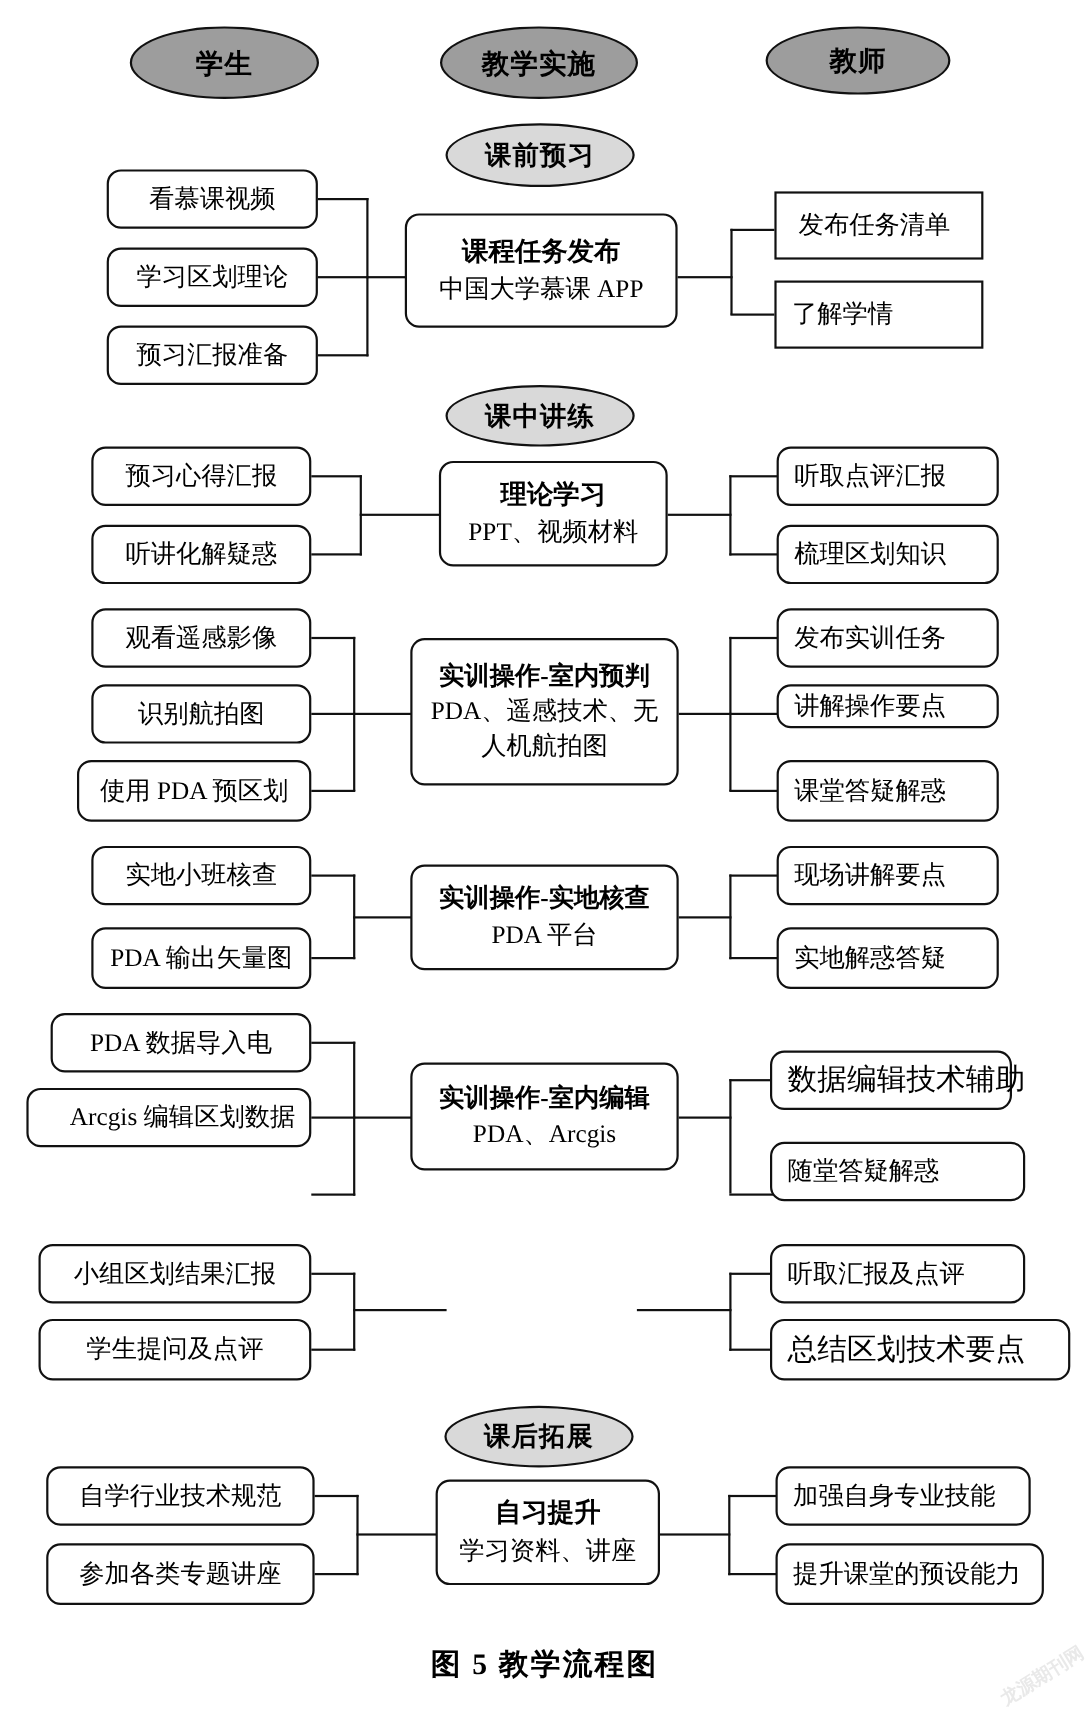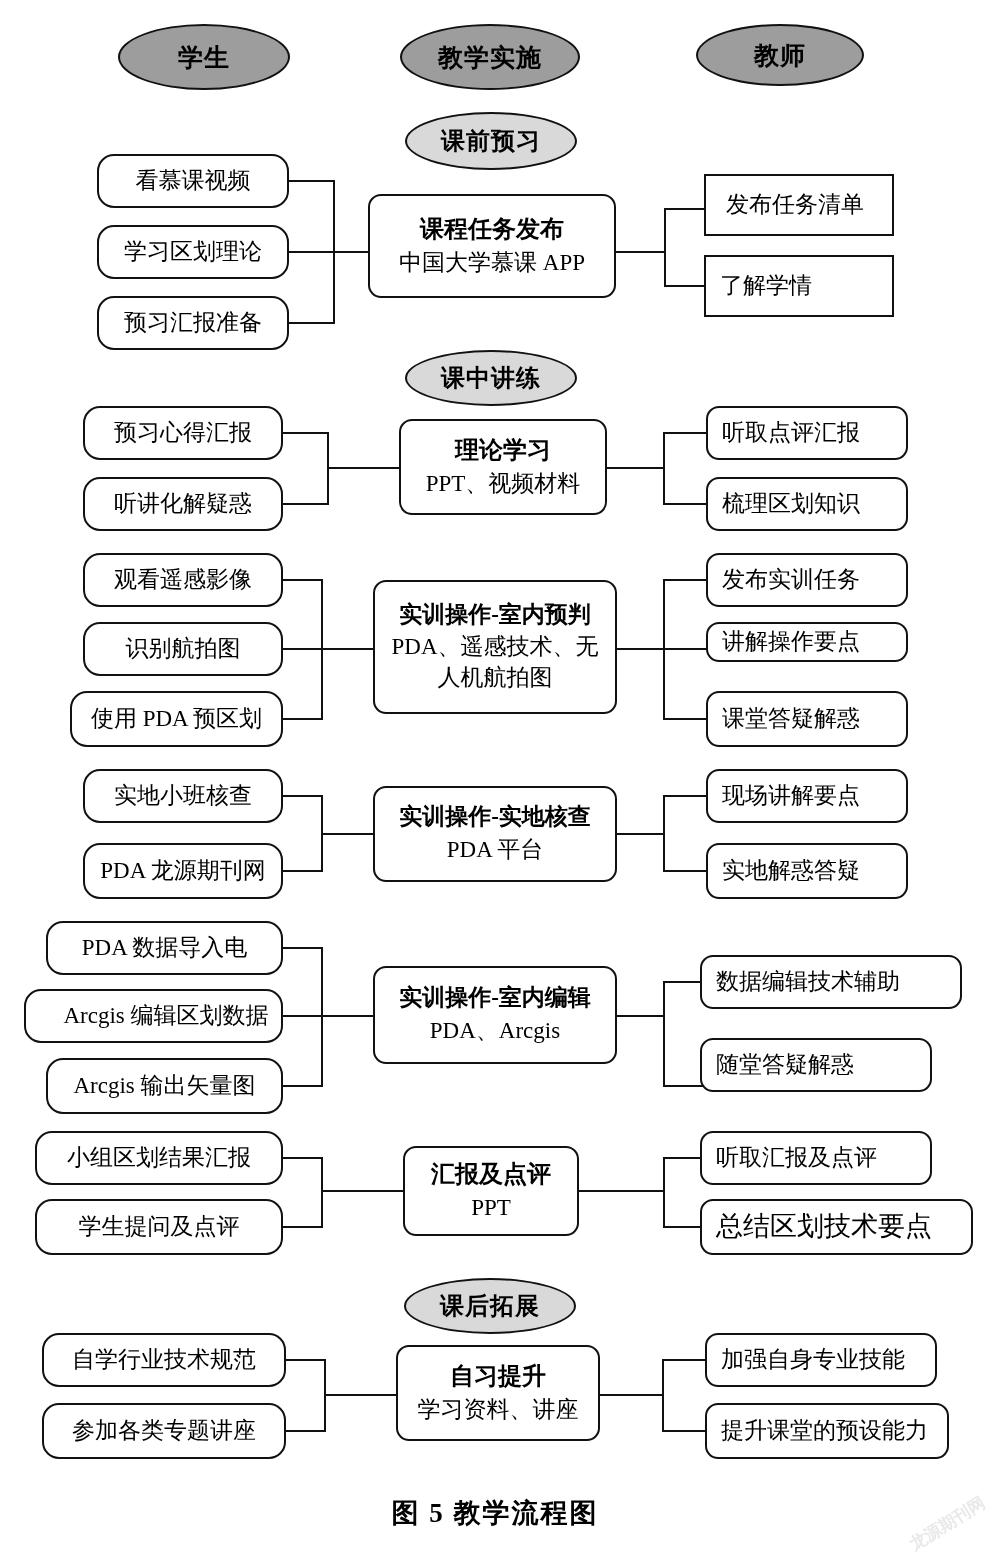--- a/index.html
+++ b/index.html
@@ -38,21 +38,21 @@
     border:2px solid #111;
     background:#fff;
     display:flex;
     flex-direction:column;
     justify-content:center;
     line-height:1.16;
   }
   .box.round{border-radius:13px;}
   .box.sq{border-radius:0;}
   .box .ln{display:block;white-space:nowrap;}
-  .box.left-side{align-items:center;text-align:center;border-radius:17px;}
+  .box.left-side{align-items:center;text-align:center;}
   .box.right-side{align-items:flex-start;text-align:left;padding-left:14px;}
   .box.center-side{align-items:center;text-align:center;}
   .b1{font-weight:bold;}
   .b0{font-weight:normal;}
 
   
   .hline{position:absolute;background:#111;height:2px;}
   .vline{position:absolute;background:#111;width:2px;}
 
   
@@ -189,21 +189,21 @@
     <span class="ln">讲解操作要点</span>
   </div>
   <div class="box round right-side" style="left:706px;top:691px;width:202px;height:56px;font-size:23px;">
     <span class="ln">课堂答疑解惑</span>
   </div>
 
   <div class="box round left-side" style="left:83px;top:769px;width:200px;height:54px;font-size:23px;">
     <span class="ln">实地小班核查</span>
   </div>
   <div class="box round left-side" style="left:83px;top:843px;width:200px;height:56px;font-size:23px;">
-    <span class="ln">PDA 龙源期刊网</span>
+    <span class="ln">PDA 输出矢量图</span>
   </div>
   <div class="hline" style="left:283px;top:795px;width:40px;"></div>
   <div class="hline" style="left:283px;top:870px;width:40px;"></div>
   <div class="vline" style="left:321px;top:795px;height:77px;"></div>
   <div class="hline" style="left:321px;top:833px;width:55px;"></div>
   <div class="box round center-side" style="left:373px;top:786px;width:244px;height:96px;font-size:23px;">
     <span class="ln b1">实训操作-实地核查</span>
     <span class="ln b0" style="margin-top:6px;">PDA 平台</span>
   </div>
   <div class="hline" style="left:617px;top:833px;width:48px;"></div>
@@ -215,58 +215,51 @@
   </div>
   <div class="box round right-side" style="left:706px;top:843px;width:202px;height:56px;font-size:23px;">
     <span class="ln">实地解惑答疑</span>
   </div>
 
   <div class="box round left-side" style="left:46px;top:921px;width:237px;height:54px;font-size:23px;">
     <span class="ln">PDA  数据导入电</span>
   </div>
   <div class="box round left-side" style="left:24px;top:989px;width:259px;height:54px;font-size:23px;padding-left:25px;">
     <span class="ln">Arcgis 编辑区划数据</span>
-  </div>
-  <div class="box round left-side" style="left:46px;top:1058px;width:237px;height:56px;font-size:23px;">
-    <span class="ln">Arcgis 输出矢量图</span>
   </div>
   <div class="hline" style="left:283px;top:947px;width:40px;"></div>
   <div class="hline" style="left:283px;top:1015px;width:40px;"></div>
   <div class="hline" style="left:283px;top:1085px;width:40px;"></div>
   <div class="vline" style="left:321px;top:947px;height:140px;"></div>
   <div class="hline" style="left:321px;top:1015px;width:55px;"></div>
   <div class="box round center-side" style="left:373px;top:966px;width:244px;height:98px;font-size:23px;">
     <span class="ln b1">实训操作-室内编辑</span>
     <span class="ln b0" style="margin-top:6px;">PDA、Arcgis</span>
   </div>
   <div class="hline" style="left:617px;top:1015px;width:48px;"></div>
   <div class="vline" style="left:663px;top:981px;height:104px;"></div>
   <div class="hline" style="left:663px;top:981px;width:45px;"></div>
   <div class="hline" style="left:663px;top:1085px;width:45px;"></div>
-  <div class="box round right-side" style="left:700px;top:955px;width:262px;height:54px;font-size:23px;text-align:right;">
+  <div class="box round right-side" style="left:700px;top:955px;width:220px;height:54px;font-size:27px;text-align:right;">
     <span class="ln">数据编辑技术辅助</span>
   </div>
   <div class="box round right-side" style="left:700px;top:1038px;width:232px;height:54px;font-size:23px;">
     <span class="ln">随堂答疑解惑</span>
   </div>
 
   <div class="box round left-side" style="left:35px;top:1131px;width:248px;height:54px;font-size:23px;">
     <span class="ln">小组区划结果汇报</span>
   </div>
   <div class="box round left-side" style="left:35px;top:1199px;width:248px;height:56px;font-size:23px;">
     <span class="ln">学生提问及点评</span>
   </div>
   <div class="hline" style="left:283px;top:1157px;width:40px;"></div>
   <div class="hline" style="left:283px;top:1226px;width:40px;"></div>
   <div class="vline" style="left:321px;top:1157px;height:71px;"></div>
   <div class="hline" style="left:321px;top:1190px;width:85px;"></div>
-  <div class="box round center-side" style="left:403px;top:1146px;width:176px;height:90px;font-size:24px;">
-    <span class="ln b1">汇报及点评</span>
-    <span class="ln b0" style="font-size:23px;margin-top:6px;">PPT</span>
-  </div>
   <div class="hline" style="left:579px;top:1190px;width:86px;"></div>
   <div class="vline" style="left:663px;top:1157px;height:71px;"></div>
   <div class="hline" style="left:663px;top:1157px;width:45px;"></div>
   <div class="hline" style="left:663px;top:1226px;width:45px;"></div>
   <div class="box round right-side" style="left:700px;top:1131px;width:232px;height:54px;font-size:23px;">
     <span class="ln">听取汇报及点评</span>
   </div>
   <div class="box round right-side" style="left:700px;top:1199px;width:273px;height:56px;font-size:27px;">
     <span class="ln">总结区划技术要点</span>
   </div>

